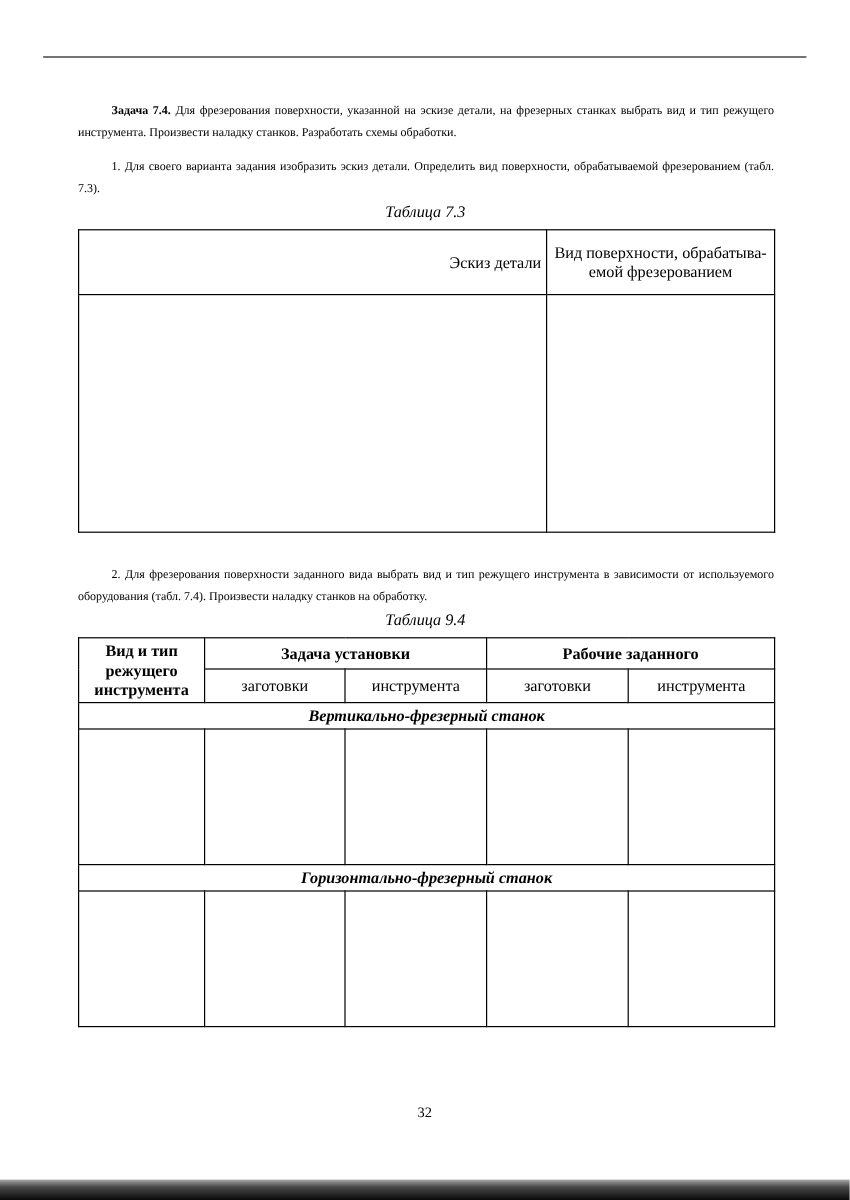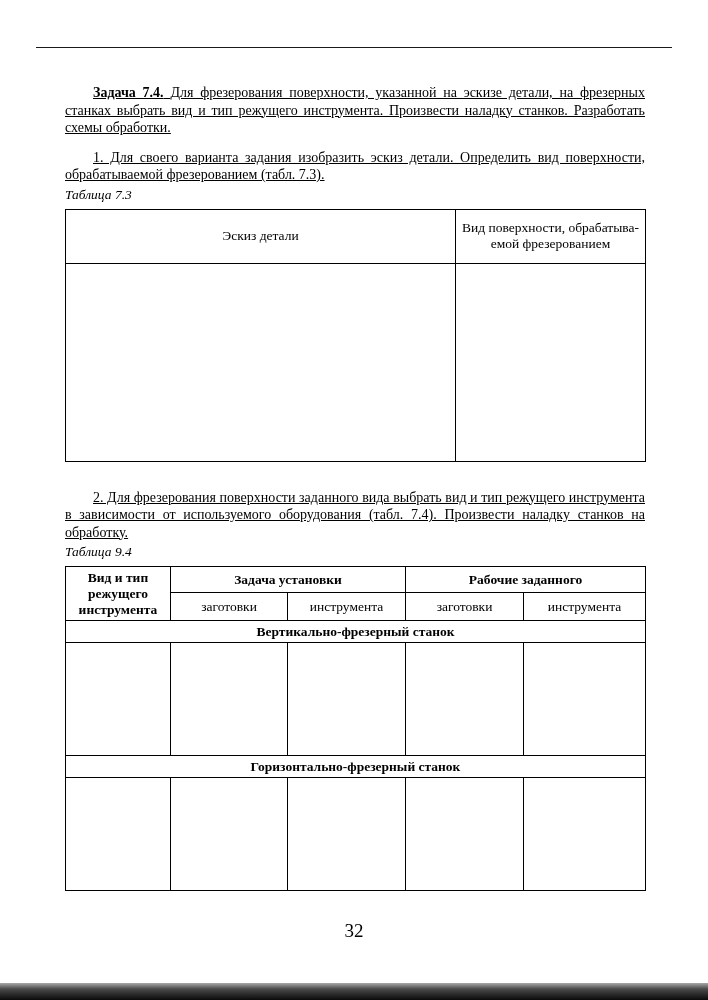--- a/index.html
+++ b/index.html
@@ -12,62 +12,62 @@
     color:#000;
   }
   .top-rule {
     position:absolute; left:36px; right:36px; top:47px;
     border-top:1.4px solid #1a1a1a;
   }
   .content {
     position:absolute; left:65px; top:84px; width:580px;
   }
   .para {
-    font-size:14px; line-height:17.5px;
-    text-align:justify; text-indent:28px;text-decoration:underline;
+    font-size:10px; line-height:17.5px;
+    text-align:justify; text-indent:28px;
   }
   .para-task { margin-bottom:12px; }
   .para-step2 { margin-top:17px; }
   .caption {
     font-style:italic; font-size:13.5px;
-    text-align:left;
+    text-align:center;
     margin:3px 1px 6px 0;
   }
   table {
     width:100%;
     border-collapse:collapse;
     table-layout:fixed;
   }
   td, th {
     border:1px solid #000;
     font-weight:normal;
     font-size:13.5px;
     line-height:16px;
     padding:2px 4px;
     vertical-align:middle;
     text-align:center;
     overflow:hidden;
   }
   .t73 { margin-bottom:27px; }
-  .t73 th.c1 { width:390px; height:54px; }
+  .t73 th.c1 { width:390px; height:54px;text-align:right; }
   .t73 th.c2 { width:190px; height:54px; }
   .t73 .body-row td { height:198px; }
 
   .t74 .row-group td { height:26px;font-weight:bold; }
   .t74 .row-sub td { height:28px; }
   .t74 .section {
     height:22px;
-    font-weight:bold; 
+    font-weight:bold; font-style:italic;
   }
   .t74 .empty-row td { height:113px; }
 
   .page-number {
     position:absolute; left:0; right:0; top:920px;
     text-align:center;
-    font-size:19px;
+    font-size:12px;
   }
   .scan-edge {
     position:absolute; left:0; right:0; bottom:0; height:17px;
     background:linear-gradient(to bottom, #a8a8a8 0%, #4a4a4a 35%, #0a0a0a 100%);
   }
 </style>
 </head>
 <body>
 
 <div class="top-rule"></div>

